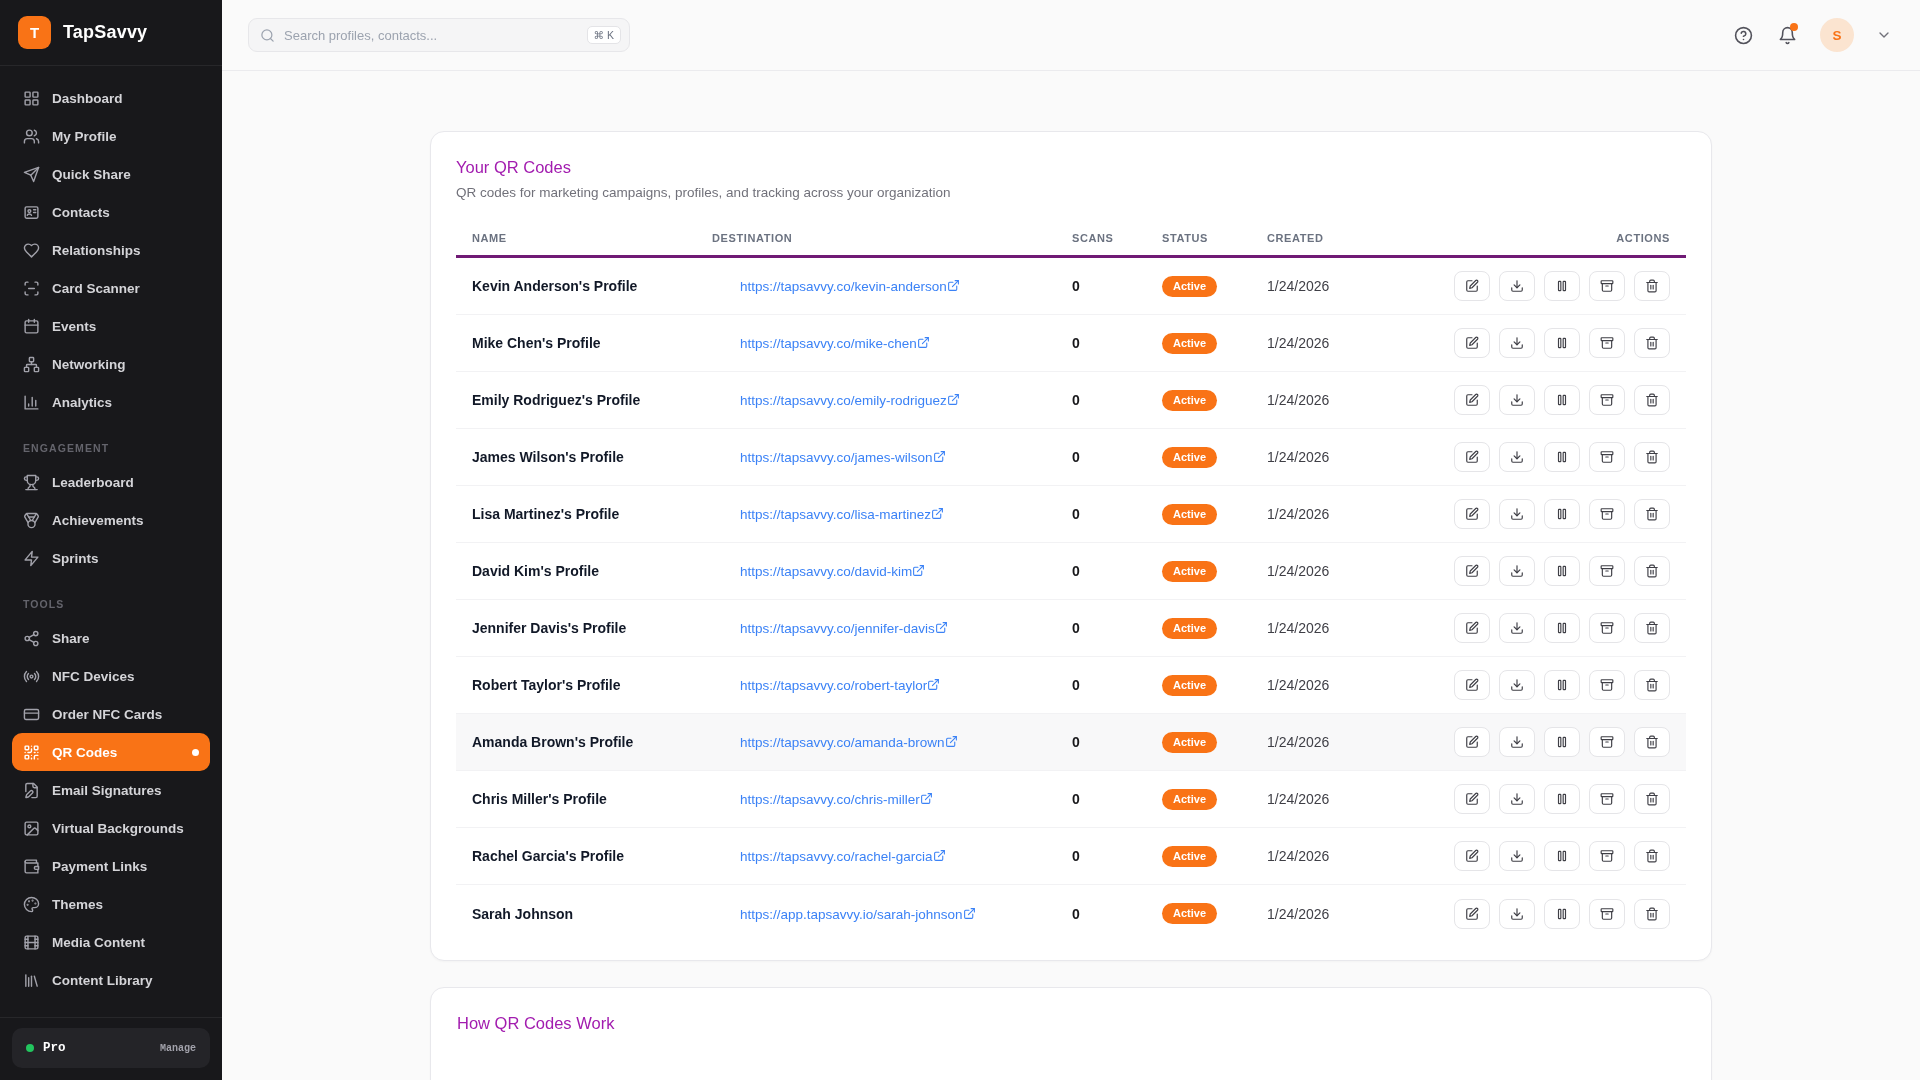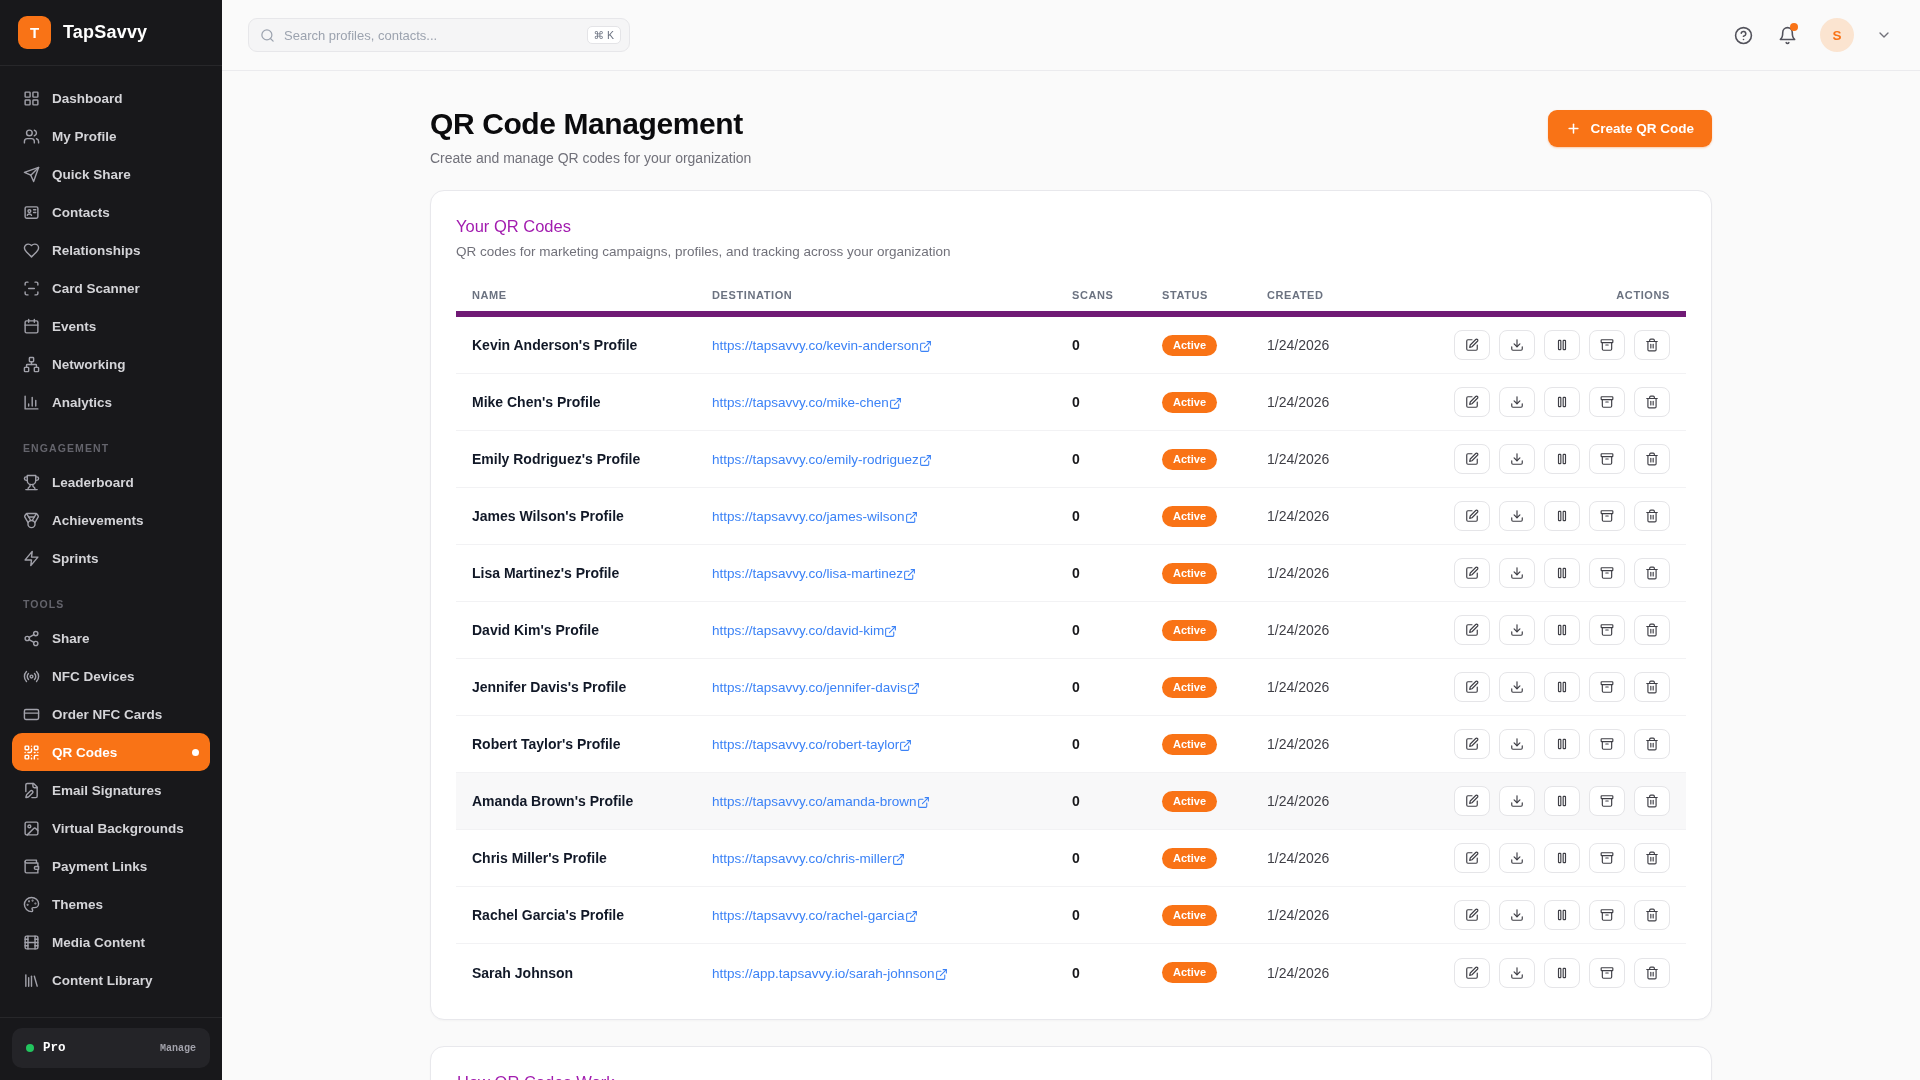--- a/index.html
+++ b/index.html
@@ -46,29 +46,29 @@
   .page-sub { font-size:14px; color:#71717a; margin-top:9px; }
   .btn-primary { display:flex; align-items:center; gap:9px; height:37px; padding:0 18px; margin-top:3px; border:none; border-radius:9px; background:#f97316; color:#fff; font-family:"Liberation Sans", sans-serif; font-size:13.5px; font-weight:700; cursor:pointer; box-shadow:0 1px 2px rgba(249,115,22,.35); }
   .btn-primary .ic { width:15px; height:15px; }
 
   .card { background:#fff; border:1px solid #e8e8ec; border-radius:14px; margin-top:24px; padding:26px 25px 18px; box-shadow:0 1px 2px rgba(0,0,0,.03); }
   .card h2 { font-size:16.5px; font-weight:400; color:#a21caf; }
   .card-sub { font-size:13.5px; color:#71717a; margin-top:8px; }
 
   .table { margin-top:20px; }
   .thead, .trow { display:grid; grid-template-columns:240px 360px 90px 105px 180px 1fr; align-items:center; }
-  .thead { height:38px; border-bottom:6px solid #701a75; }
+  .thead { height:38px; border-bottom:3px solid #701a75; }
   .th { font-size:11px; font-weight:700; letter-spacing:.6px; color:#6b7280; padding:0 16px; }
   .th.c5 { text-align:right; }
   .trow { height:57px; border-bottom:1px solid #f2f2f4; }
   .trow:last-child { border-bottom:none; }
   .trow.hl { background:#f8f8f9; }
   .td { padding:0 16px; }
   .name { font-size:14px; font-weight:700; color:#111827; }
-  .link { display:inline-flex; align-items:flex-end; color:#3b82f6; font-size:13.5px; cursor:pointer; text-decoration:none; }
+  .link { display:inline-flex; align-items:flex-start; color:#3b82f6; font-size:13.5px; cursor:pointer; text-decoration:none;margin-left:28px; }
   .ic-ext { width:13px; height:13px; flex:none; }
   .scans { font-size:14px; font-weight:600; color:#18181b; }
   .badge { display:inline-flex; align-items:center; background:#f97316; color:#fff; font-size:11px; font-weight:700; padding:5px 11px; border-radius:999px; line-height:1; }
   .created { font-size:14px; color:#3f3f46; }
   .actions { display:flex; justify-content:flex-end; gap:9px; }
   .abtn { width:36px; height:30px; border:1px solid #e5e5e8; background:#fff; border-radius:8px; display:flex; align-items:center; justify-content:center; color:#3f3f46; cursor:pointer; }
   .abtn .ic { width:14px; height:14px; }
 
   .info-card { margin-top:26px; padding:26px; height:200px; }
   .ic { width:17px; height:17px; flex:none; }
@@ -333,33 +333,20 @@
             <span>S</span>
           </div>
         <svg class="chev" viewBox="0 0 24 24" fill="none" stroke="currentColor" stroke-width="2" stroke-linecap="round" stroke-linejoin="round">
             <path d="m6 9 6 6 6-6"></path>
           </svg>
       </div>
     </header>
 
     <main class="main">
       <div class="container">
-        <div class="page-header">
-          <div>
-            <h1>QR Code Management</h1>
-            <p class="page-sub">Create and manage QR codes for your organization</p>
-          </div>
-          <button class="btn-primary">
-            <svg class="ic" viewBox="0 0 24 24" fill="none" stroke="currentColor" stroke-width="2.4" stroke-linecap="round" stroke-linejoin="round">
-                <path d="M5 12h14"></path>
-                <path d="M12 5v14"></path>
-              </svg>
-            <span>Create QR Code</span>
-          </button>
-        </div>
 
         <section class="card">
           <h2>Your QR Codes</h2>
           <p class="card-sub">QR codes for marketing campaigns, profiles, and tracking across your organization</p>
           <div class="table">
             <div class="thead" id="qr-head">
                 <div class="th c0">NAME</div>
                 <div class="th c1">DESTINATION</div>
                 <div class="th c2">SCANS</div>
                 <div class="th c3">STATUS</div>

